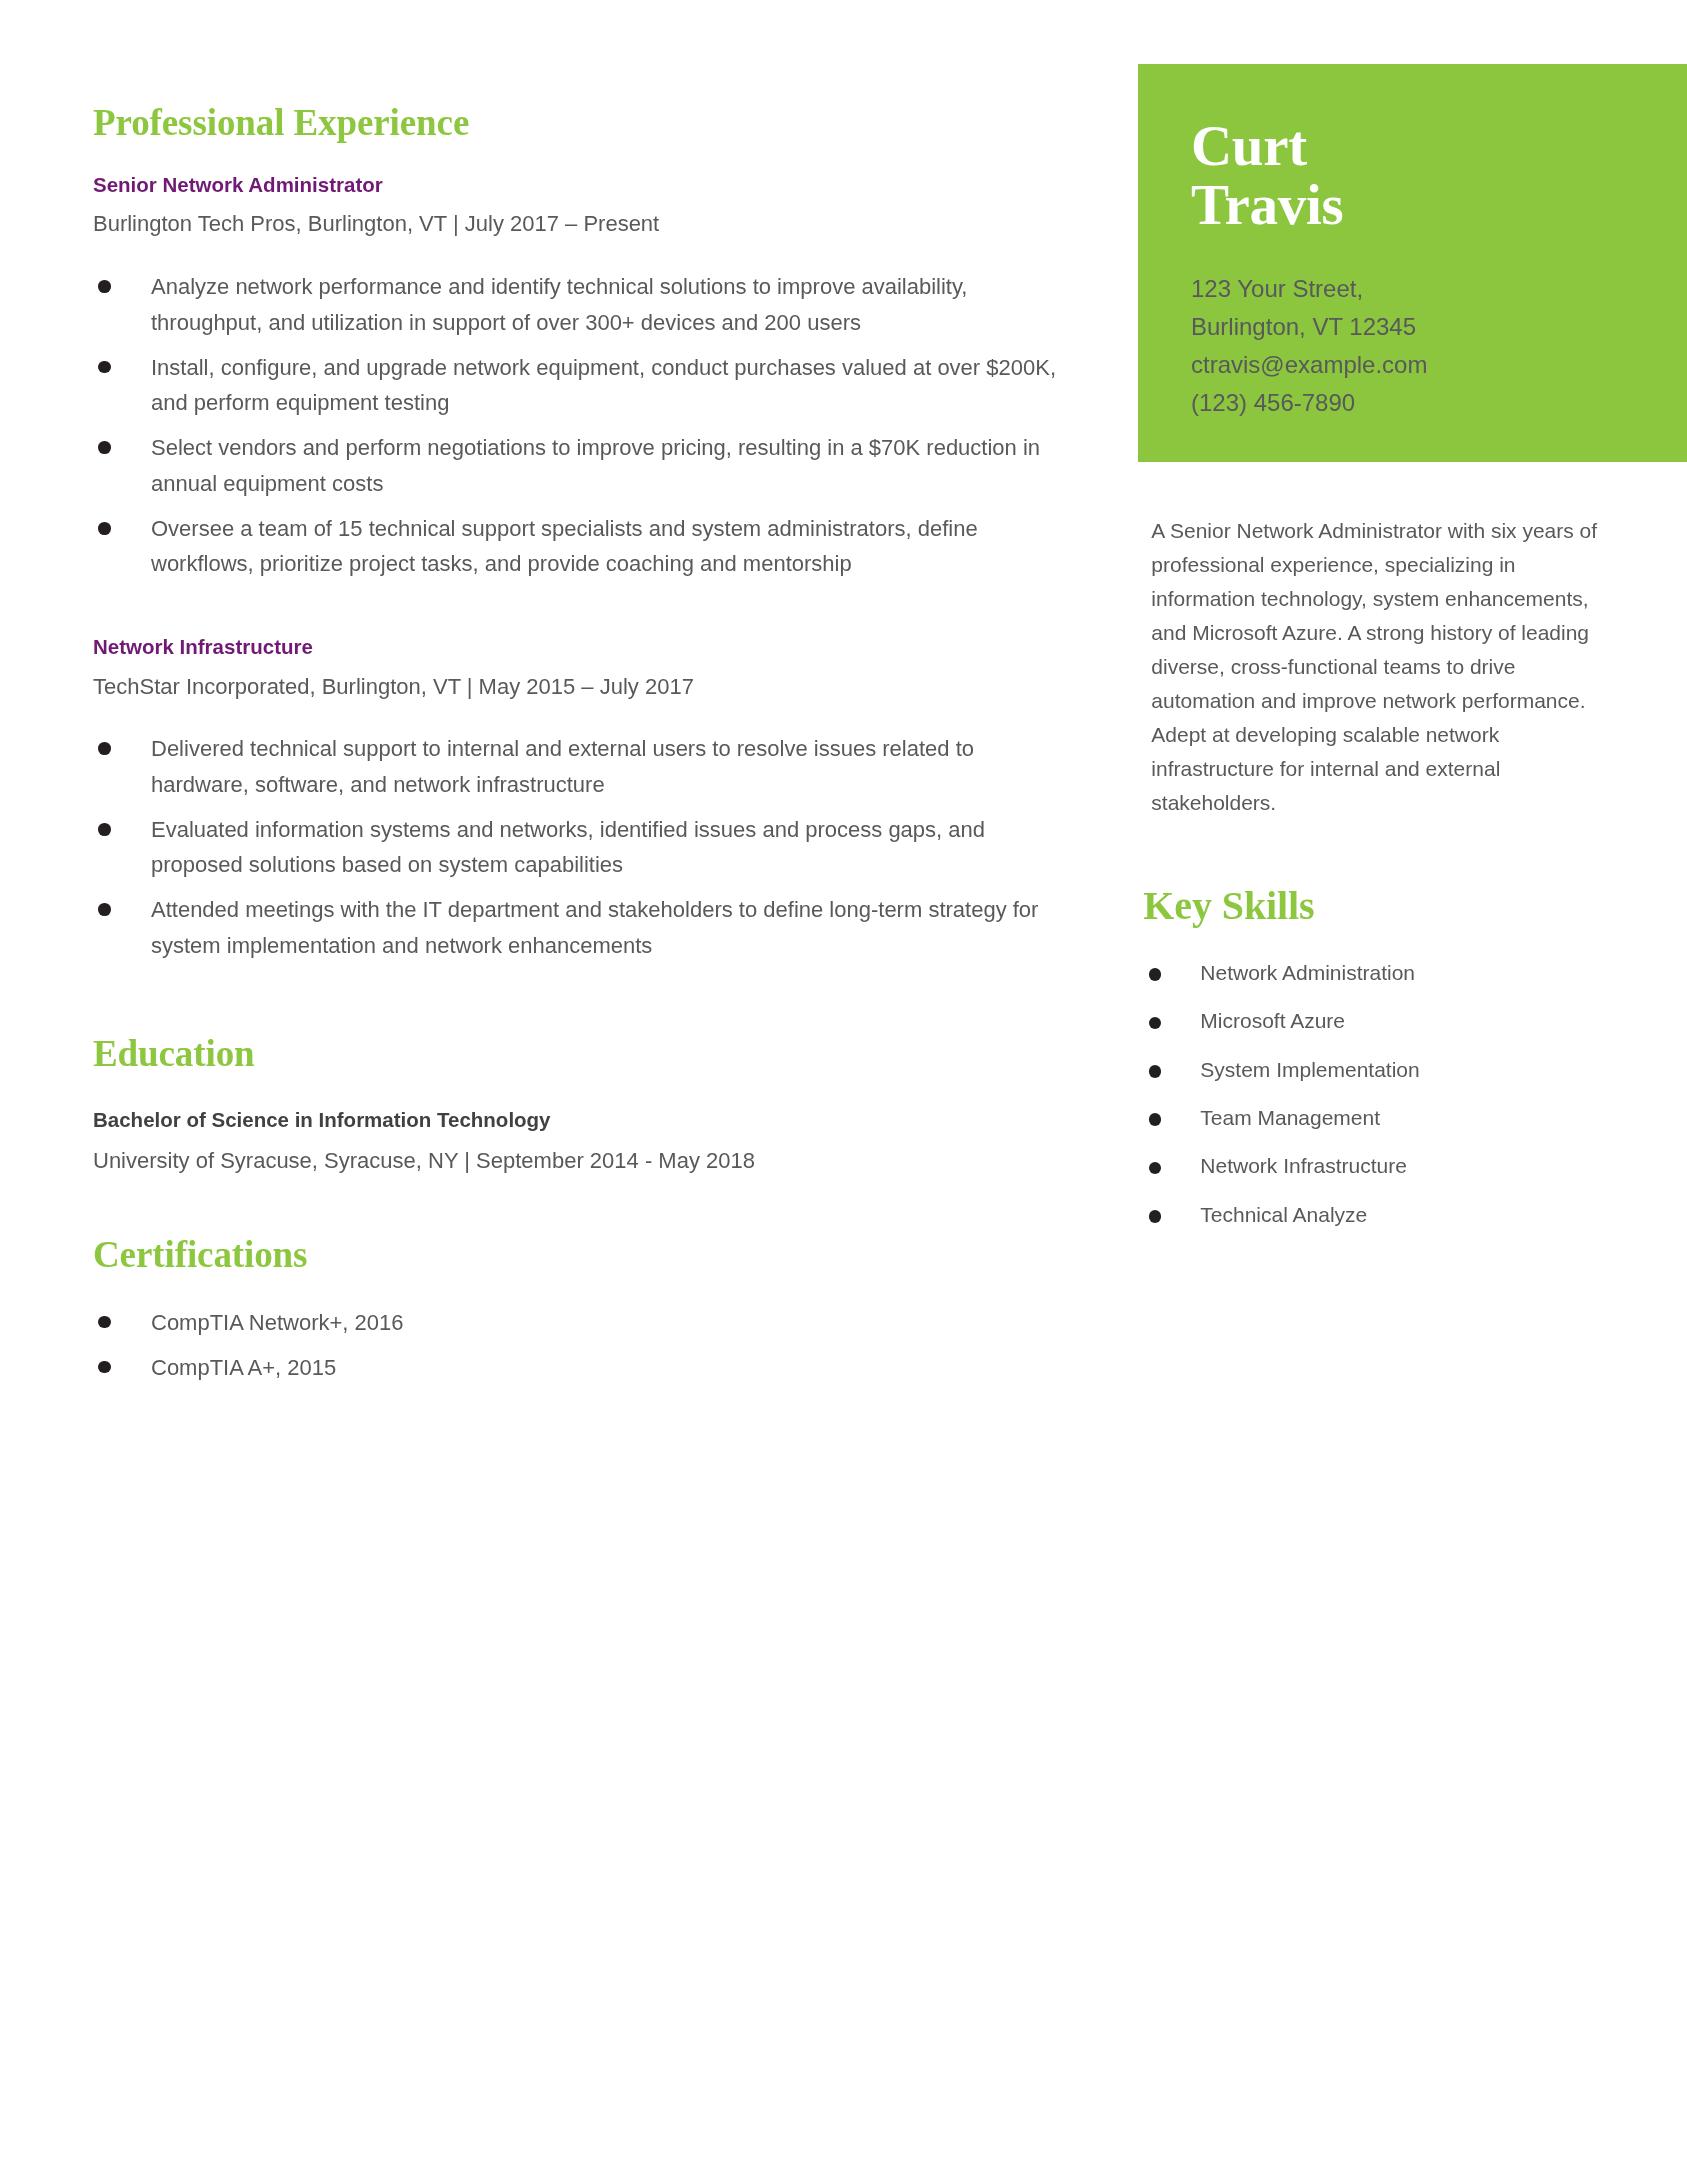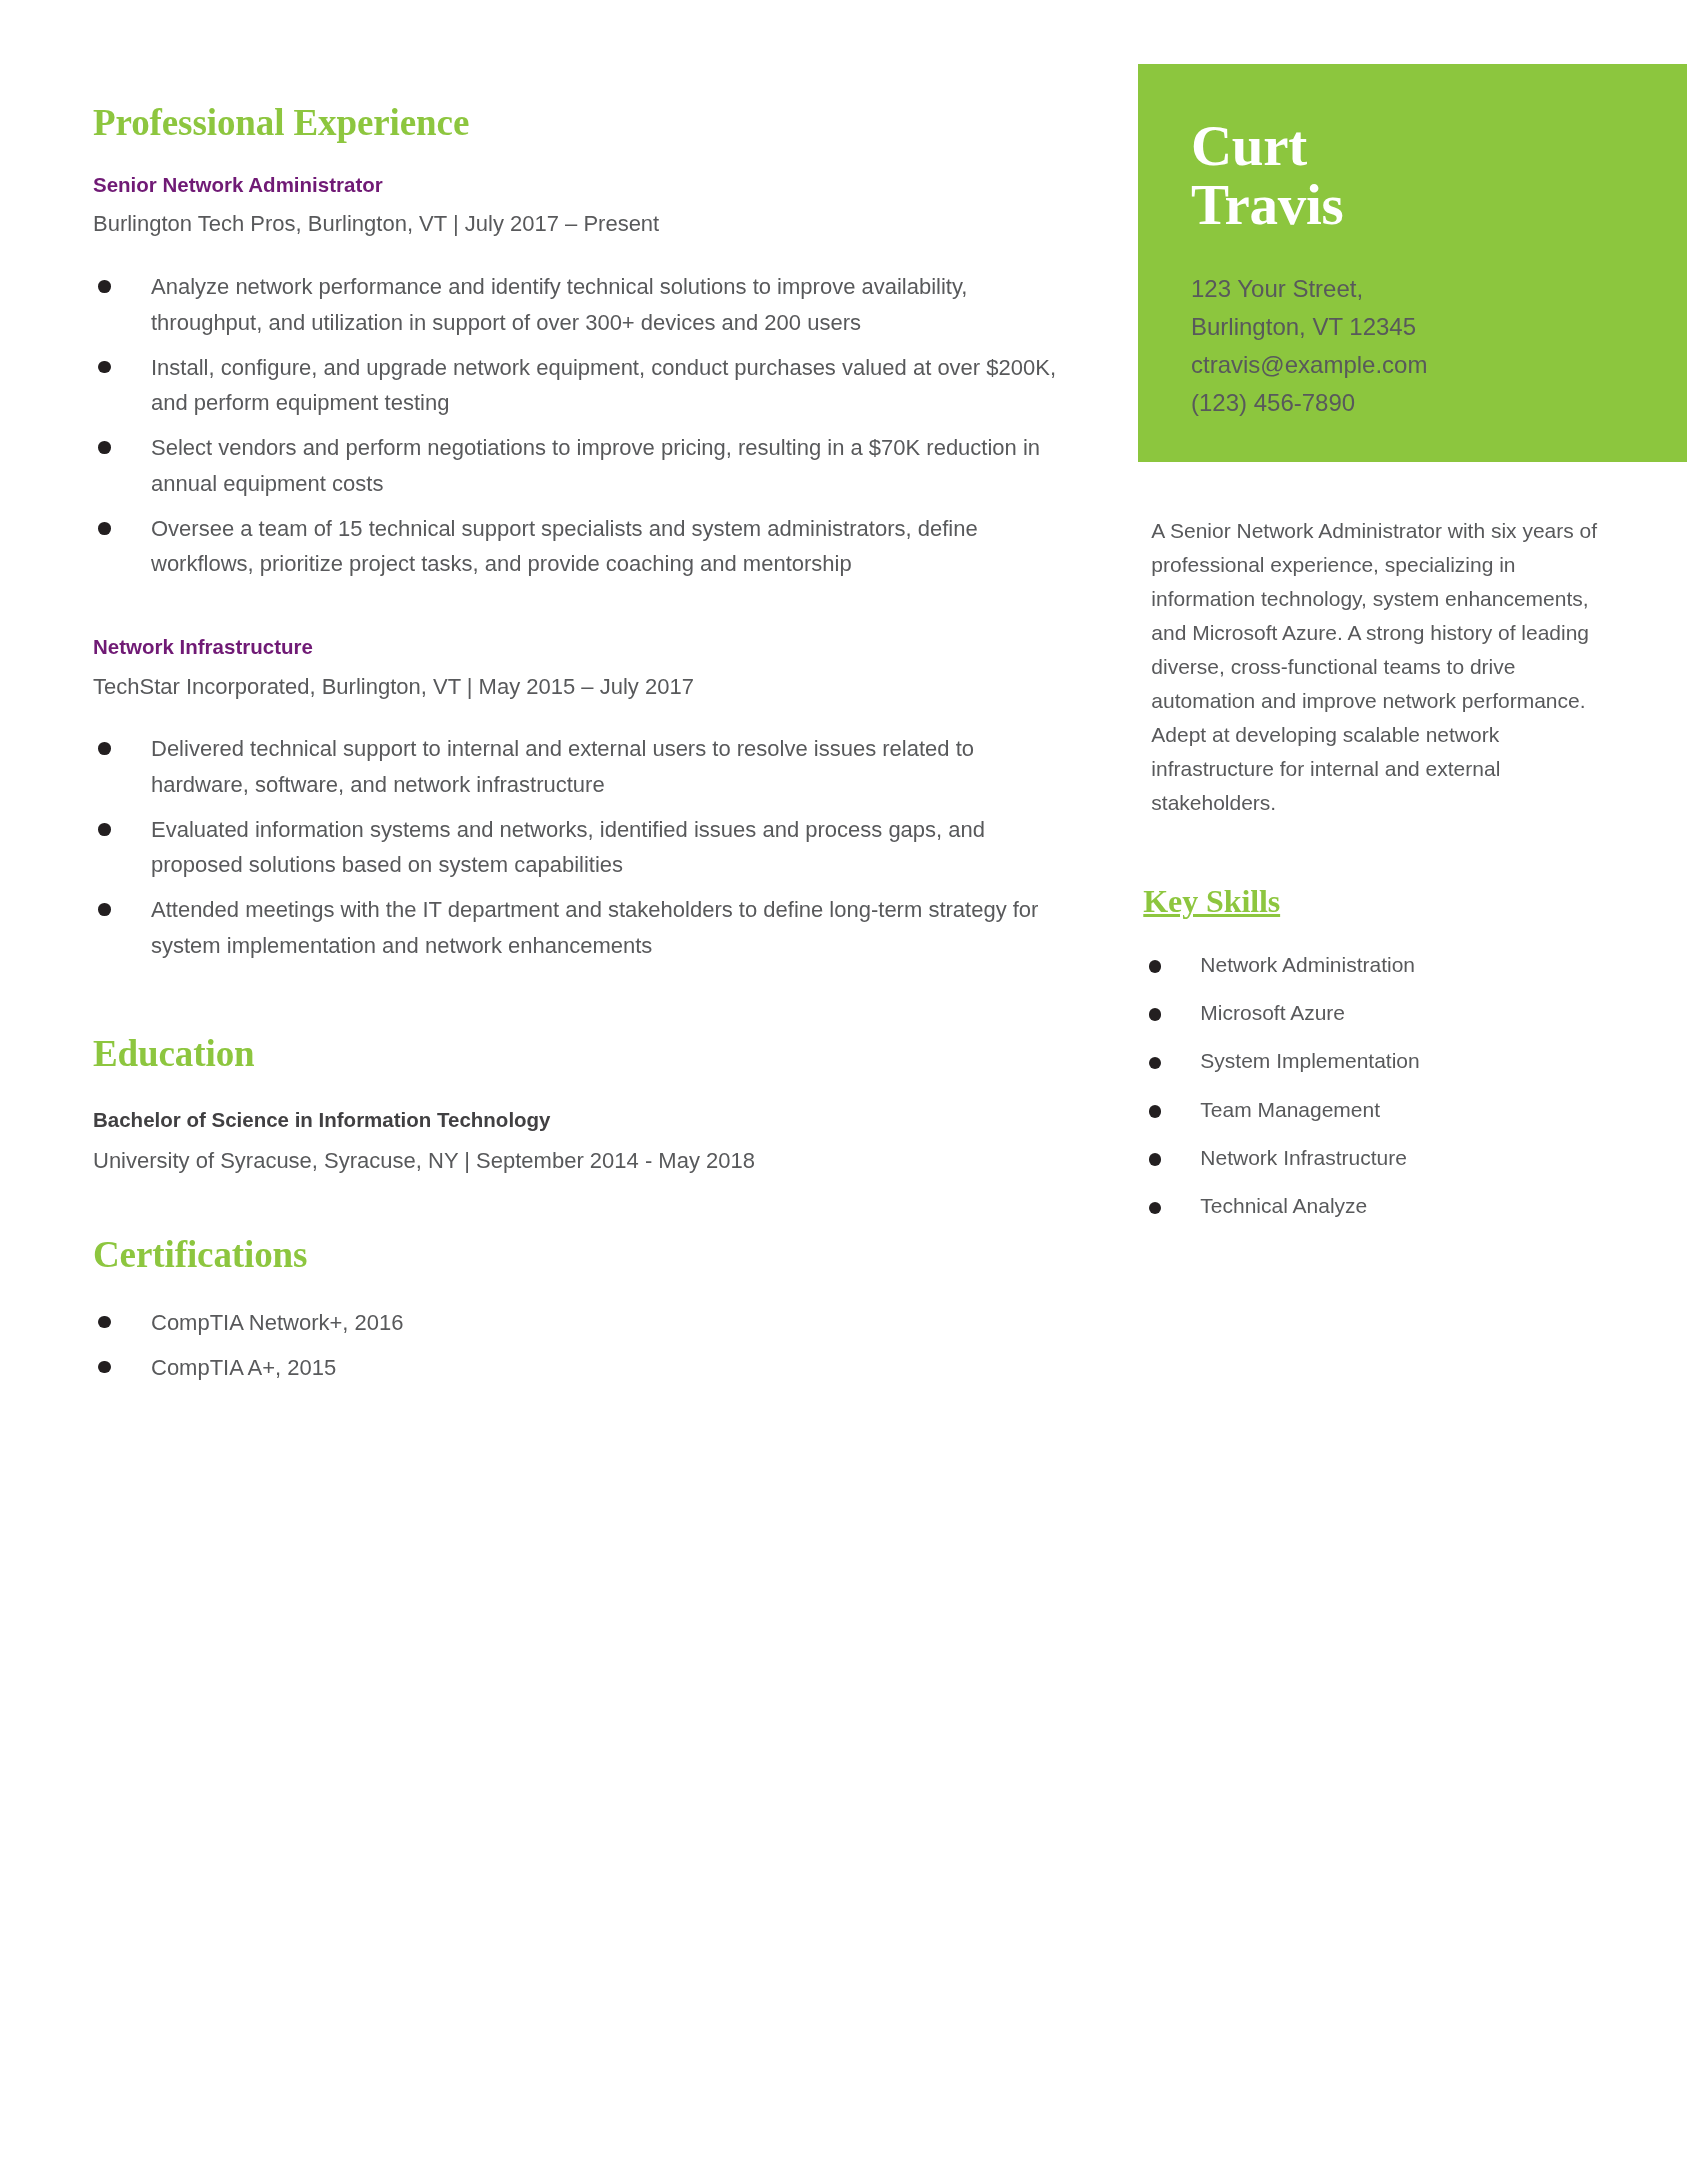--- a/index.html
+++ b/index.html
@@ -65,22 +65,21 @@
   h2.section-title {
     font-family: "Liberation Serif", serif;
     font-weight: bold;
     color: #8DC63F;
     font-size: 37px;
     line-height: 1.05;
     margin: 0;
     letter-spacing: -0.1px;
   }
   .side-col h2.section-title {
-    font-size: 32px;
-    text-decoration: underline;
+    font-size: 40px;
   }
 
   
   .job { margin-top: 0; }
   .job-title {
     font-weight: bold;
     color: #701a75;
     font-size: 20.5px;
     line-height: 1.3;
     margin: 0;

